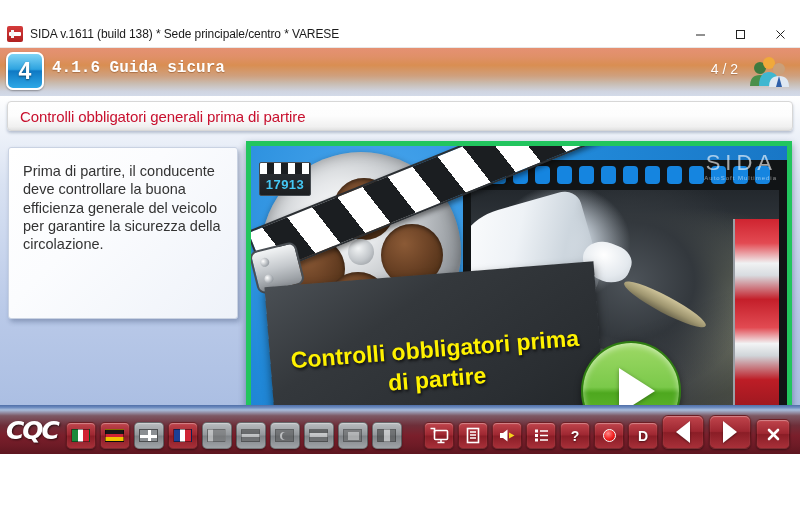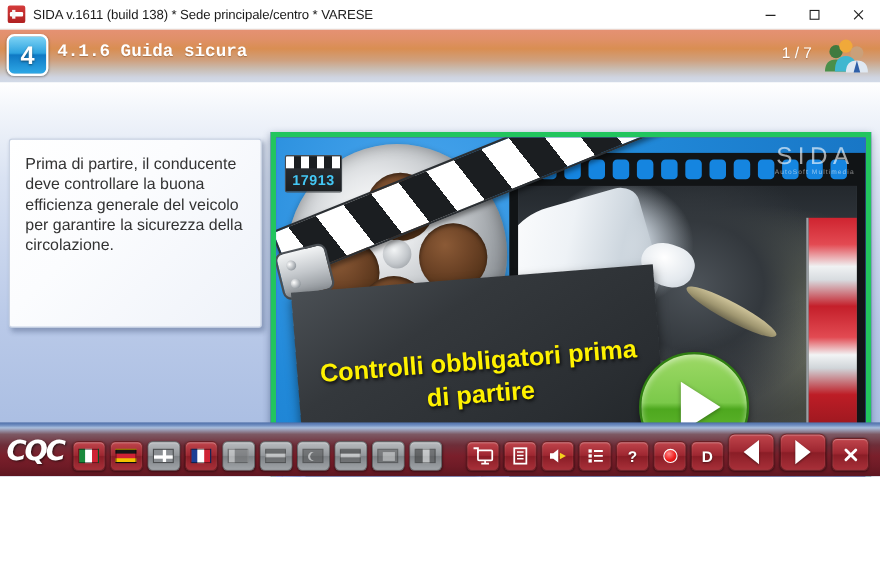--- a/index.html
+++ b/index.html
@@ -10,20 +10,21 @@
     overflow: hidden;
     font-family: "Liberation Sans", sans-serif;
     background: #ffffff;
   }
 
   #app {
     position: relative;
     width: 800px;
     height: 433px;
     overflow: hidden;
+    margin-top: 21px;
   }
 
   
   .titlebar {
     position: absolute;
     top: 0; left: 0;
     width: 800px; height: 27px;
     background: #ffffff;
     border-bottom: 1px solid #e8e8e8;
     display: flex;
@@ -590,36 +591,39 @@
             <line x1="1.5" y1="1.5" x2="9.5" y2="9.5" stroke="#222" stroke-width="1"></line>
             <line x1="9.5" y1="1.5" x2="1.5" y2="9.5" stroke="#222" stroke-width="1"></line>
           </svg>
       </div>
     </div>
   </div>
 
   <div class="header">
     <div class="chapter-badge">4</div>
     <div class="header-title">4.1.6 Guida sicura</div>
-    <div class="page-indicator">1 / 7</div>
+    <div class="page-indicator">4 / 2</div>
     <div class="users-icon">
       <svg width="46" height="32" viewBox="0 0 46 32">
         <circle cx="14" cy="12" r="6" fill="#3f7a3f"></circle>
         <path d="M4 30 Q4 19 14 19 Q24 19 24 30 Z" fill="#4a8f4a"></path>
         <circle cx="23" cy="7" r="6" fill="#f0a93a"></circle>
         <path d="M13 30 Q13 16 23 16 Q33 16 33 30 Z" fill="#3fb7d0"></path>
         <circle cx="33" cy="13" r="6" fill="#caa07a"></circle>
         <path d="M23 31 Q23 20 33 20 Q43 20 43 31 Z" fill="#dfe8f2"></path>
         <path d="M33 20 L30 31 L36 31 Z" fill="#2f5fa8"></path>
       </svg>
     </div>
   </div>
 
   <div class="body-area"></div>
 
+  <div class="subtitle-bar">
+    <div class="subtitle-text">Controlli obbligatori generali prima di partire</div>
+  </div>
 
   <div class="text-panel">
     <p>Prima di partire, il conducente deve controllare la buona efficienza generale del veicolo per garantire la sicurezza della circolazione.</p>
   </div>
 
   <div class="video-frame">
     <div class="video-bg"></div>
 
     <div class="filmstrip">
       <div class="film-holes-top">

